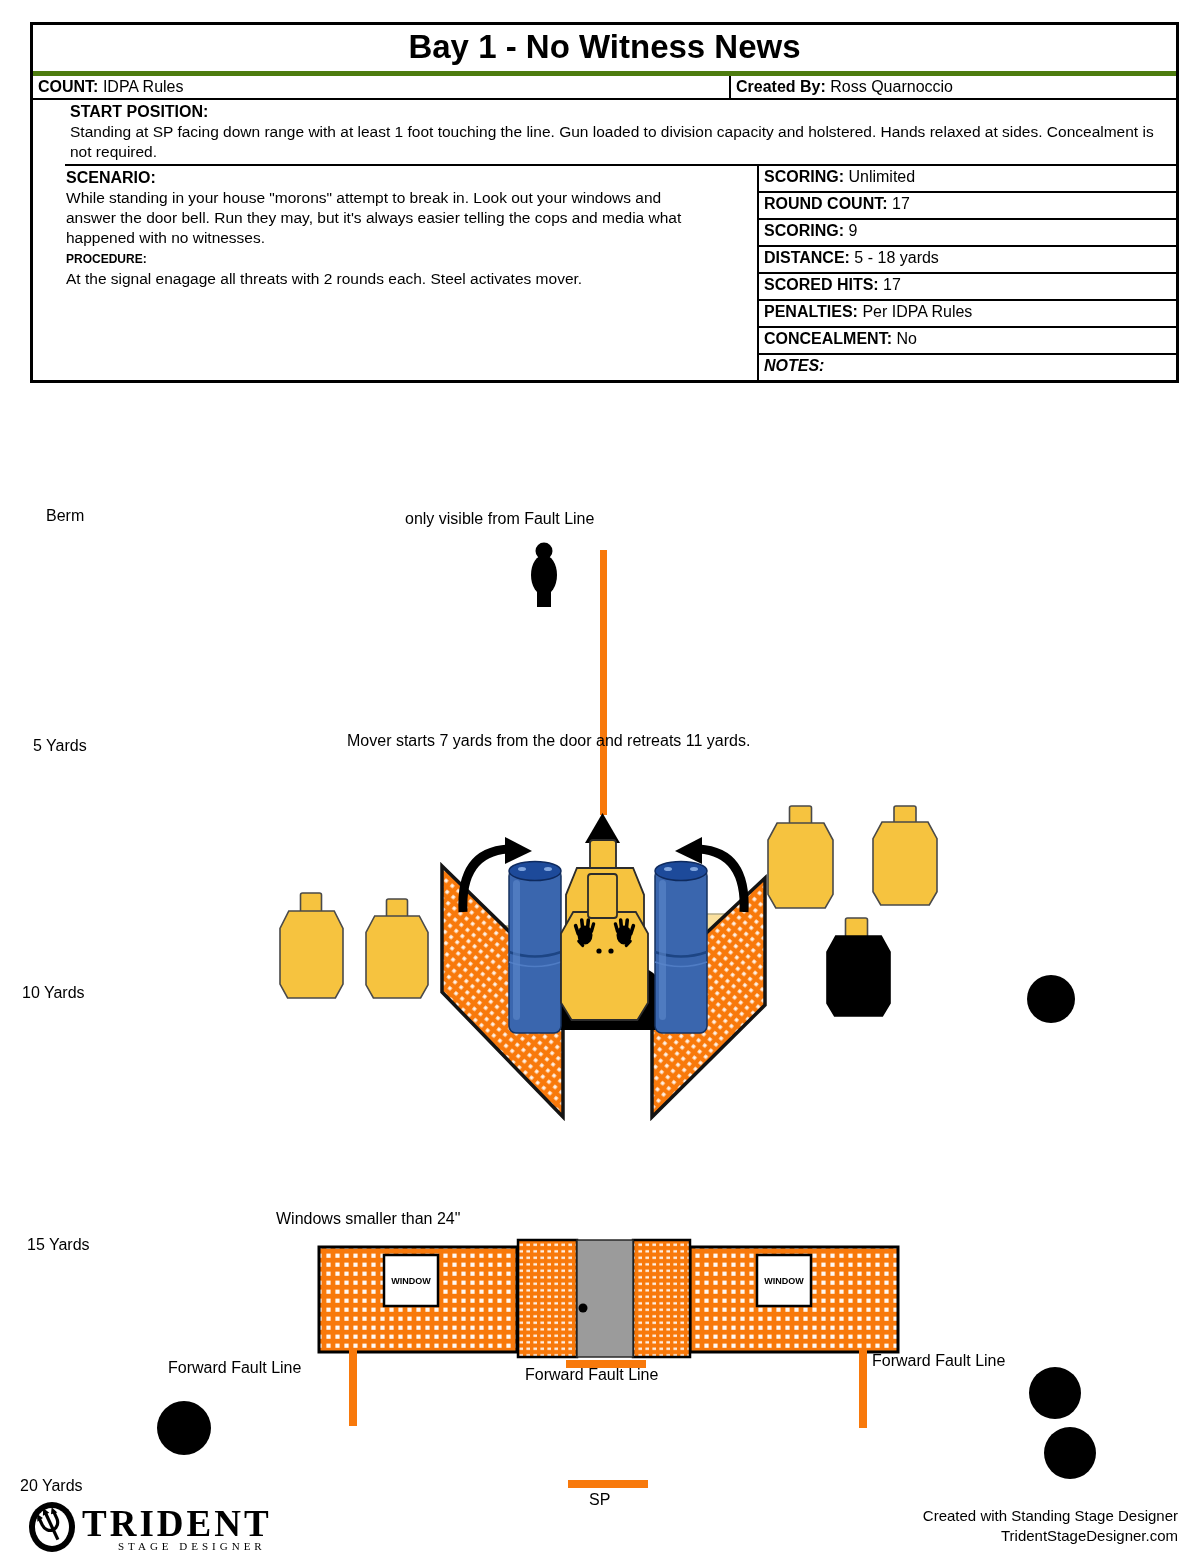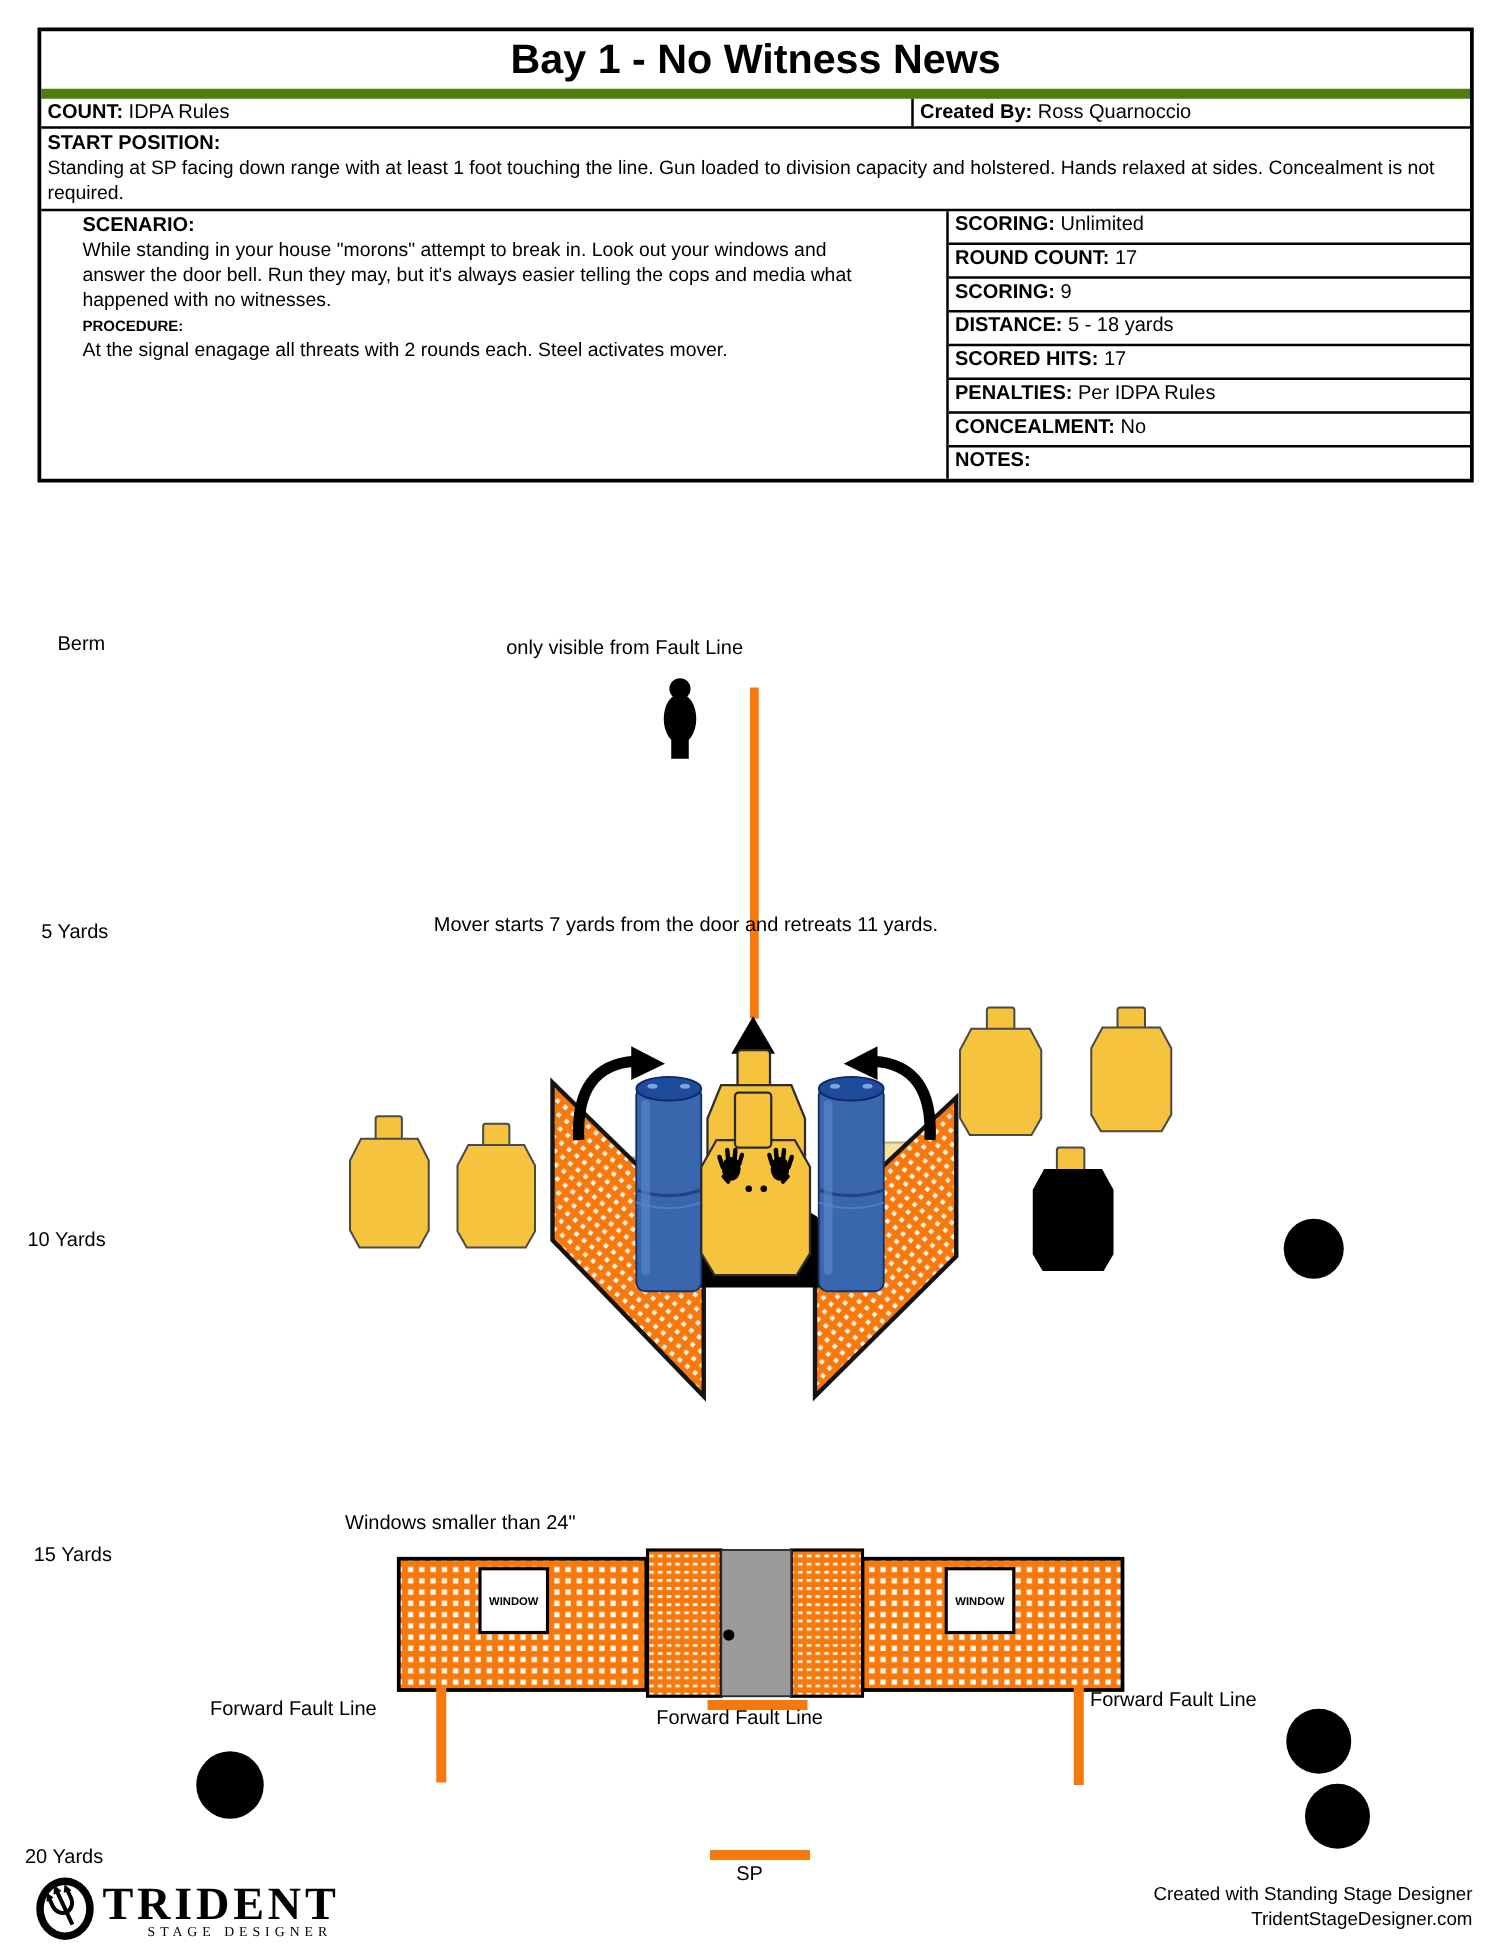--- a/index.html
+++ b/index.html
@@ -1,28 +1,28 @@
 <!DOCTYPE html>
 <html><head>
 <meta charset="utf-8">
 <style>
   html,body{margin:0;padding:0;background:#fff;}
   body{width:1200px;height:1568px;position:relative;font-family:"Liberation Sans",sans-serif;color:#000;overflow:hidden;}
   
   .sheet{position:absolute;left:30px;top:22px;width:1143px;border:3px solid #000;z-index:3;background:#fff;}
-  .title-row{border-bottom:8px solid #4d7c0f;text-align:center;font-weight:bold;font-size:33px;padding:3px 0 5px 0;}
+  .title-row{border-bottom:5px solid #4d7c0f;text-align:center;font-weight:bold;font-size:33px;padding:3px 0 5px 0;}
   .split-row{display:flex;border-bottom:2px solid #000;font-size:16px;}
   .split-row .cell-l{width:686px;border-right:2px solid #000;padding:2px 5px;}
   .split-row .cell-r{flex:1;padding:2px 5px;}
-  .wide-row{border-bottom:2px solid #000;font-size:15.5px;padding:2px 5px;line-height:20px;}
+  .wide-row{border-bottom:2px solid #000;font-size:15.5px;padding:2px 5px;line-height:20px;margin-left:32px;}
   .body-row{display:flex;font-size:15.5px;margin-left:28px;}
   .body-row .cell-l{width:686px;border-right:2px solid #000;padding:2px 5px;line-height:20px;}
   .body-row .cell-r{flex:1;display:flex;flex-direction:column;}
   .stat-row{border-bottom:2px solid #000;padding:2px 5px;font-size:16px;min-height:21px;}
-  .stat-row:last-child{border-bottom:none;}
+  .stat-row:last-child{border-bottom:none;font-style:italic;}
   b{font-weight:bold;}
   
   .lbl{position:absolute;font-size:16px;white-space:nowrap;z-index:2;}
   .win-lbl{position:absolute;font-size:9px;font-weight:bold;width:54px;text-align:center;z-index:2;letter-spacing:0px;}
   
   .logo-title{position:absolute;left:82px;top:1502px;font-family:"Liberation Serif",serif;font-weight:bold;font-size:37px;letter-spacing:3px;z-index:2;}
   .logo-sub{position:absolute;left:118px;top:1540px;font-family:"Liberation Serif",serif;font-size:11px;letter-spacing:4px;z-index:2;}
   .credits{position:absolute;right:22px;top:1506px;text-align:right;font-size:15px;line-height:20px;z-index:2;}
   svg.stage{position:absolute;left:0;top:0;z-index:1;}
 </style>

